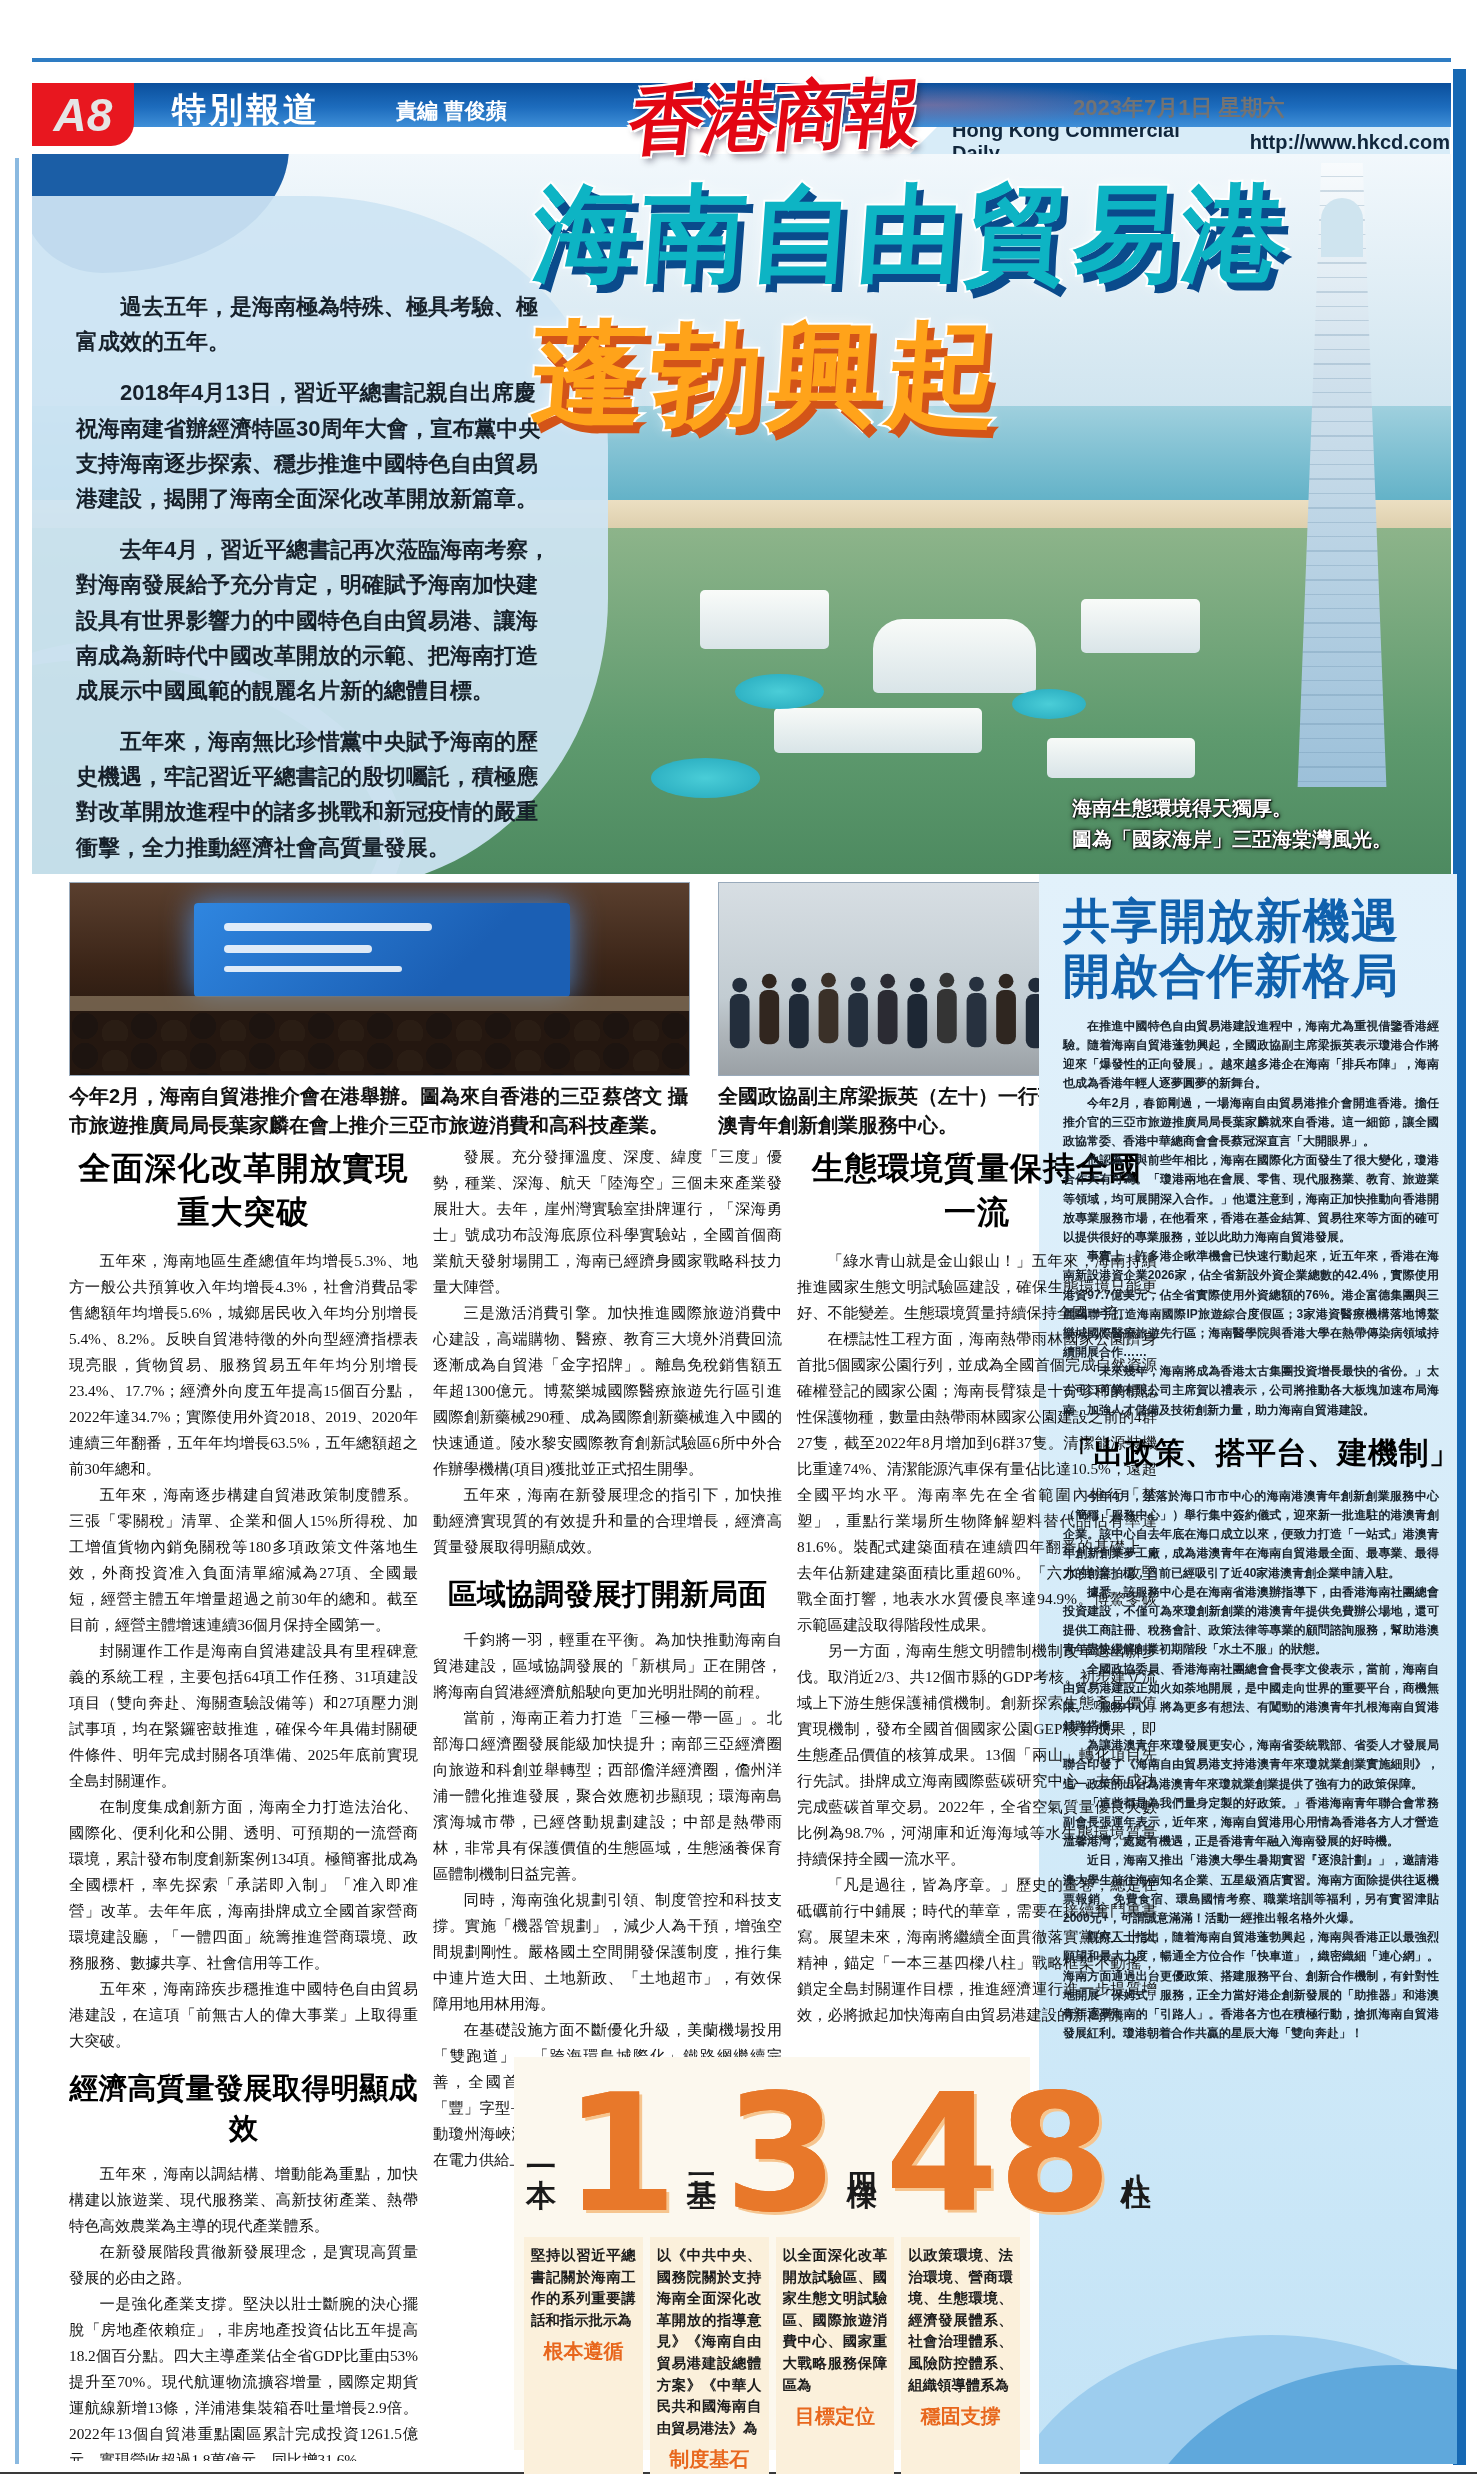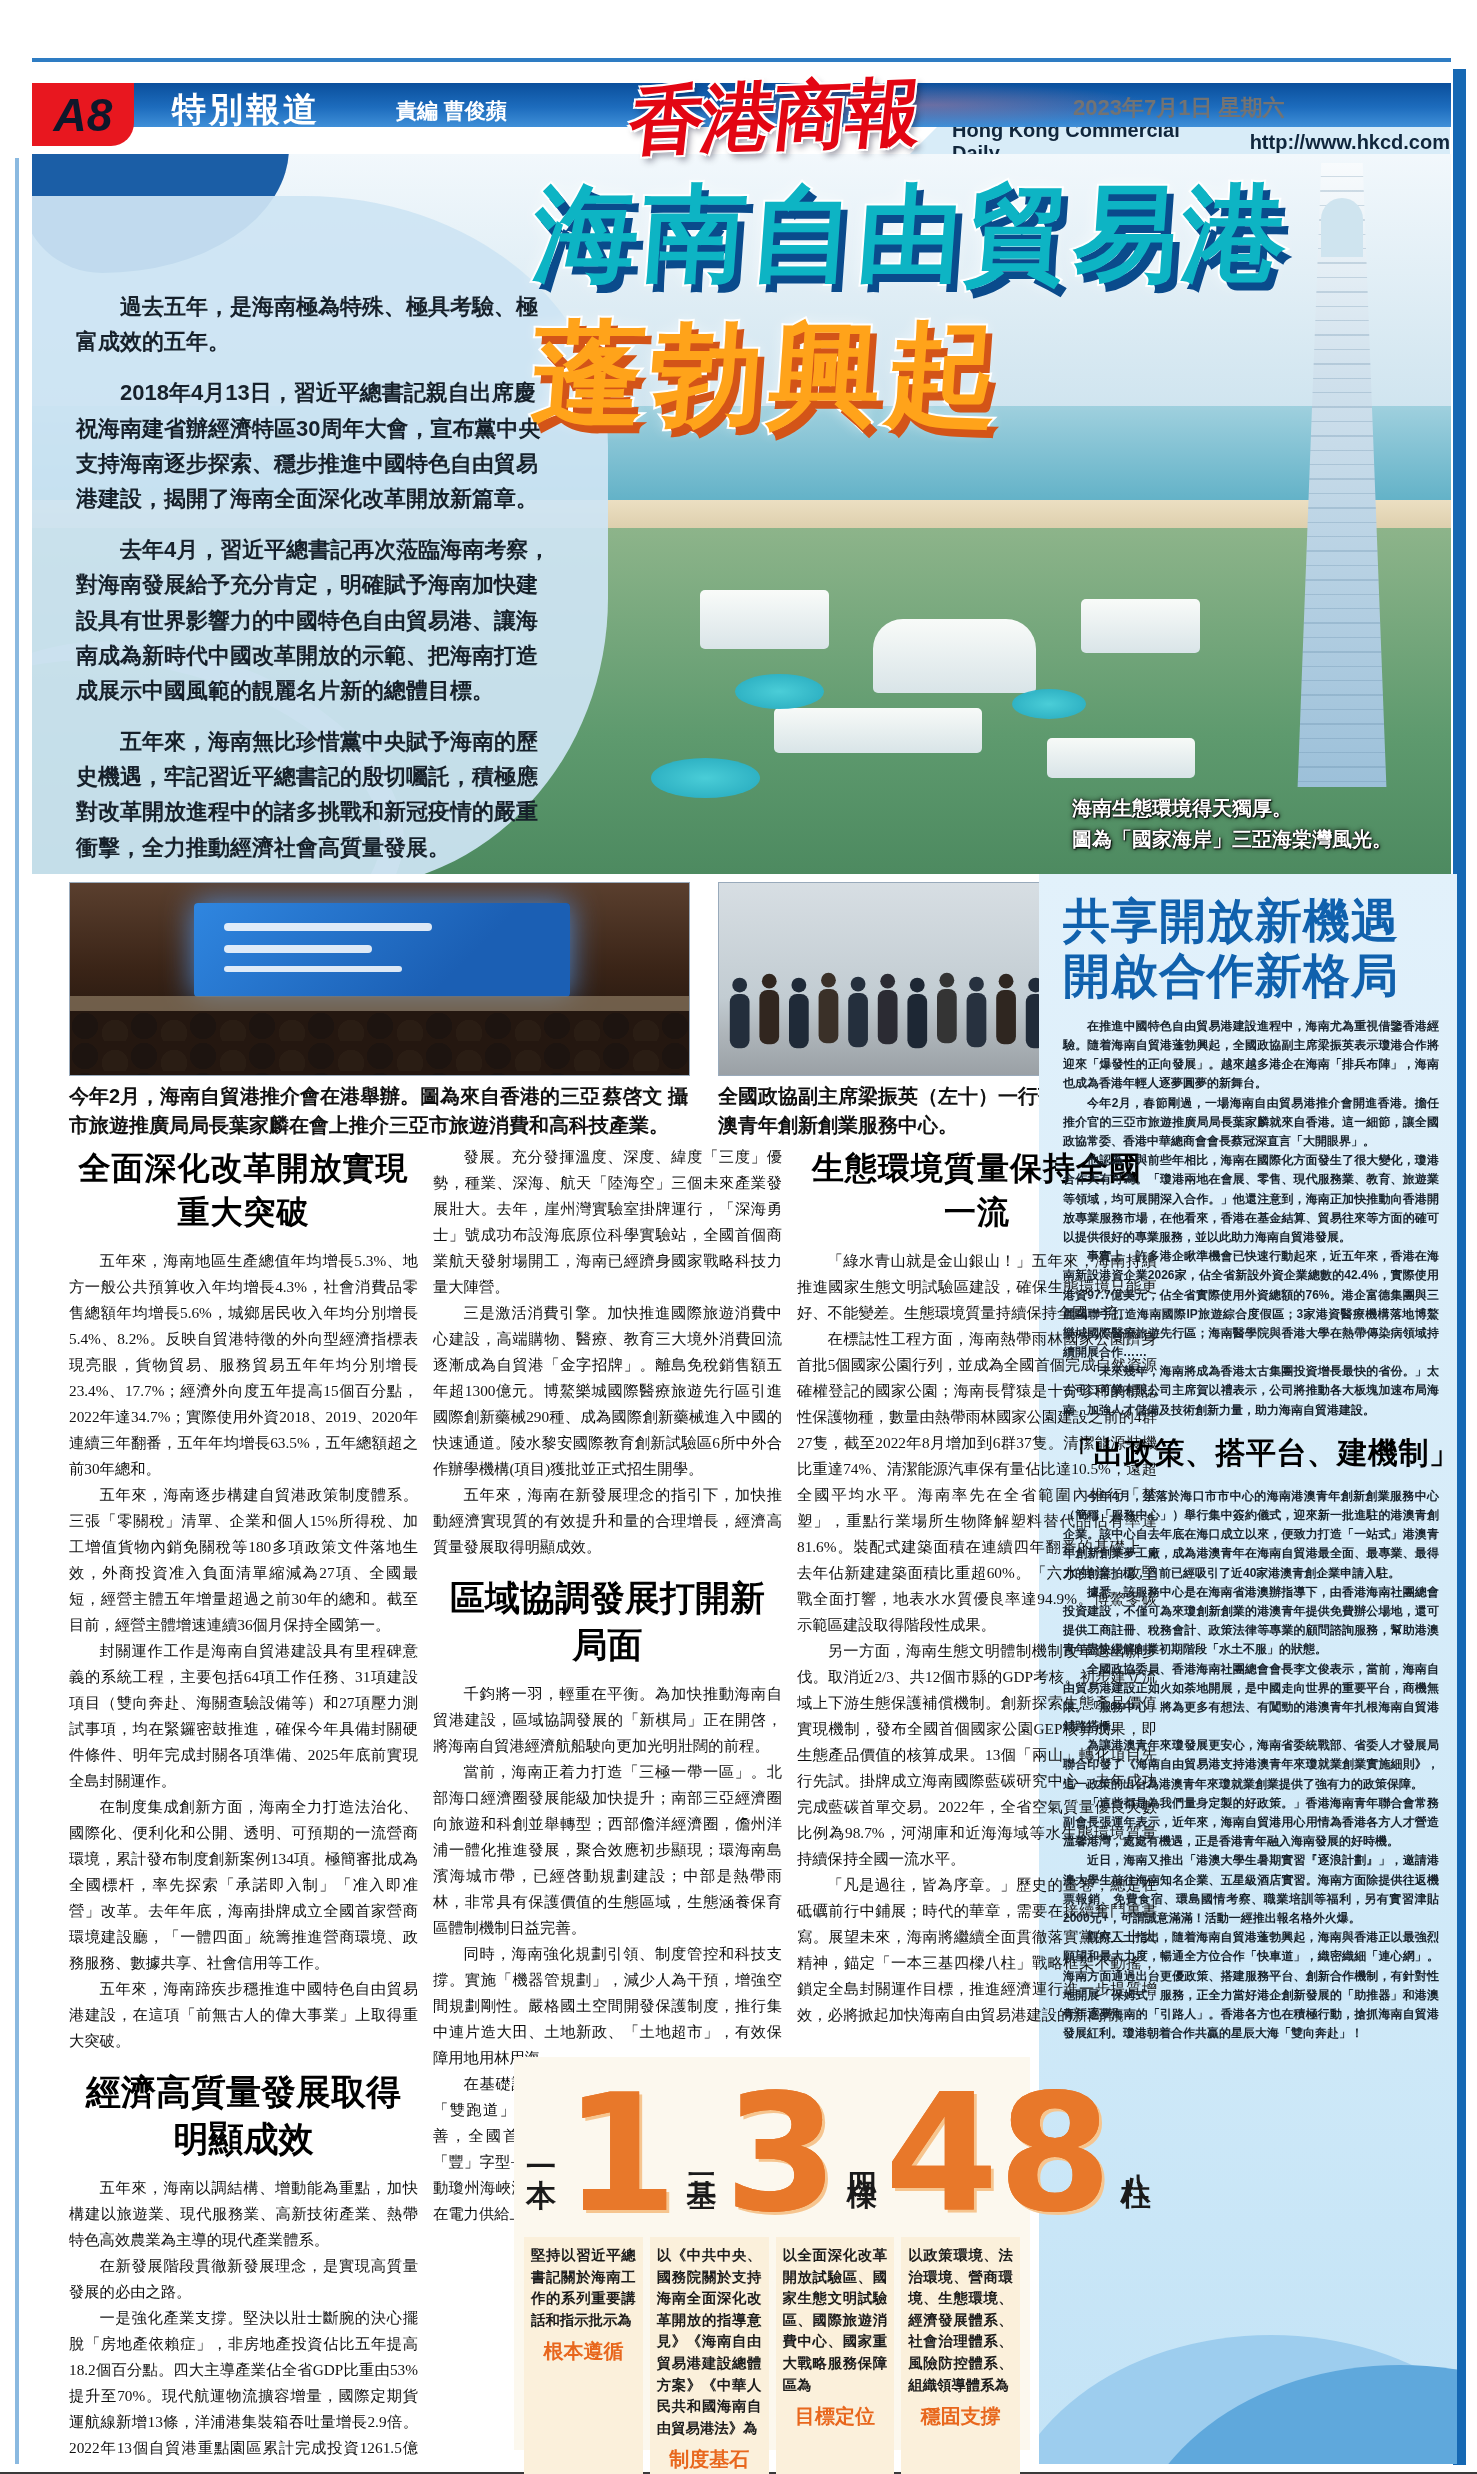--- a/index.html
+++ b/index.html
@@ -9,21 +9,21 @@
   .top-line{position:absolute;left:32px;top:58px;width:1419px;height:4px;background:#2e7cc3;}
   .left-line{position:absolute;left:15px;top:158px;width:4px;height:2306px;background:#8ab9e0;}
   .right-bar{position:absolute;left:1453px;top:69px;width:13px;height:2396px;background:#1668b3;}
   
   .header-bar{position:absolute;left:32px;top:83px;width:1419px;height:44px;
       background:linear-gradient(180deg,#0a4f9c 0%,#1d6cbd 55%,#3f8fd8 100%);}
   .header-glow{position:absolute;right:297px;top:0;width:445px;height:44px;
       background:radial-gradient(ellipse at center,rgba(255,120,120,.35),transparent 70%);}
   .a8-tab{position:absolute;left:32px;top:83px;width:102px;height:63px;background:#e8171f;
       border-radius:0 0 23px 0;display:flex;align-items:center;justify-content:center;
-      color:#0f172a;font-size:46px;font-weight:900;font-style:italic;}
+      color:#e5e5e5;font-size:46px;font-weight:900;font-style:italic;}
   .sec-name{position:absolute;left:172px;top:87px;color:#fff;font-size:34px;font-weight:900;letter-spacing:3px;}
   .editor{position:absolute;left:396px;top:97px;color:#fff;font-size:21px;font-weight:700;}
   .date{position:absolute;left:1073px;top:93px;color:#737373;font-size:22px;font-weight:700;}
   .eng-strip{position:absolute;left:907px;top:127px;width:543px;height:30px;background:#d8ecf8;
       clip-path:polygon(30px 0,100% 0,100% 100%,0 100%);}
   .eng-strip .inner{display:flex;gap:35px;align-items:center;height:100%;padding-left:45px;
       color:#10263c;font-size:20px;font-weight:600;}
   .masthead{position:absolute;left:630px;top:67px;font-family:"Liberation Serif","DejaVu Serif",serif;
       font-size:75px;font-weight:900;color:#e30613;letter-spacing:-3px;transform:skewX(-8deg) rotate(-2deg);
       text-shadow:2px 2px 0 #fff,-2px -2px 0 #fff,2px -2px 0 #fff,-2px 2px 0 #fff,4px 5px 7px rgba(0,0,30,.45);z-index:30;}
@@ -82,21 +82,21 @@
   .sb-inner{position:absolute;left:24px;top:19px;width:376px;z-index:3;}
   .sb-headline{font-size:47px;font-weight:900;color:#1061ad;line-height:1.18;letter-spacing:1px;}
   .sb-body{margin-top:13px;}
   .sb-body p{margin:0;text-indent:2em;font-size:12px;line-height:1.6;font-weight:600;color:#17222c;text-align:justify;}
   .sb-sub{margin:13px 0 7px 0;font-size:30px;font-weight:900;color:#000;letter-spacing:0.5px;white-space:nowrap;}
   
   .cols{position:absolute;left:69px;top:1144px;width:1089px;height:1317px;display:flex;gap:15px;overflow:hidden;}
   .col{width:349px;overflow:hidden;}
   .col:last-child{width:360px;}
   .col-head{margin:3px 0 13px 0;text-align:center;font-size:32px;font-weight:900;color:#000;letter-spacing:1px;}
-  .col-sub{margin:15px 0 12px 0;text-align:center;font-size:35px;font-weight:900;color:#000;}
+  .col-sub{margin:15px 0 12px 0;text-align:center;font-size:29px;font-weight:900;color:#000;}
   .col .bp{margin:0;text-indent:2em;font-size:15.3px;line-height:1.7;color:#101010;text-align:justify;
       font-family:"Liberation Serif","DejaVu Serif",serif;}
   
   .info{position:absolute;left:517px;top:2060px;width:510px;height:387px;background:#fcf8ee;z-index:4;
       box-shadow:0 0 0 3px #fcf8ee;}
   .digits{display:flex;justify-content:space-around;align-items:flex-end;height:163px;padding-top:5px;}
   .num-group{display:flex;align-items:center;}
   .vlabel{writing-mode:vertical-rl;font-size:30px;font-weight:900;color:#1a1a1a;letter-spacing:5px;margin:0 3px;}
   .digit{font-size:163px;font-weight:900;line-height:.9;color:#e8782a;
       text-shadow:0 0 0 #e8782a,3px 3px 0 #f6c58f;font-family:"DejaVu Sans","Liberation Sans",sans-serif;}

